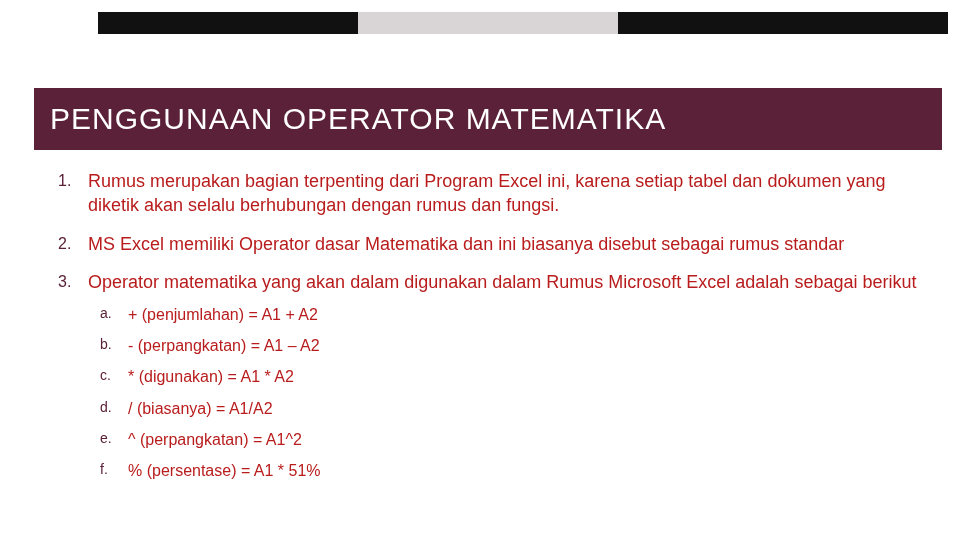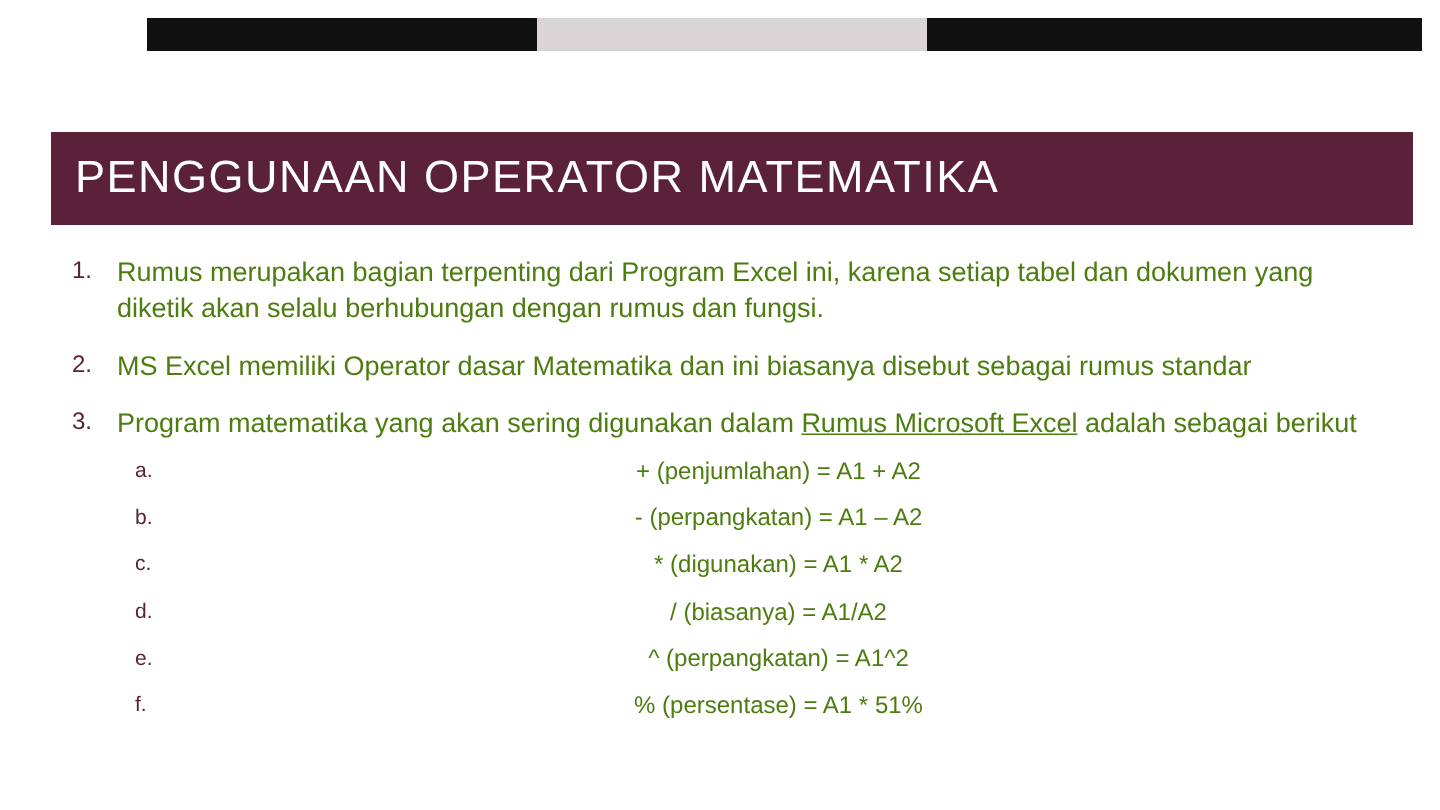--- a/index.html
+++ b/index.html
@@ -19,22 +19,22 @@
     padding-left: 16px;
   }
   .titlebar h1 {
     color: #fff;
     font-weight: 400;
     font-size: 30px;
     letter-spacing: 1px;
   }
   .body {
     position: absolute;
-    top: 170px; left: 44px; right: 40px;
-    color: #4d7c0f;
+    top: 170px; left: 54px; right: 40px;
+    color: #b91c1c;
   }
   ol.main {
     list-style: none;
     counter-reset: main;
   }
   ol.main > li {
     counter-increment: main;
     position: relative;
     padding-left: 34px;
     margin-bottom: 15px;
@@ -54,51 +54,50 @@
     margin-top: 10px;
     margin-left: 12px;
   }
   ol.sub > li {
     counter-increment: sub;
     position: relative;
     padding-left: 28px;
     margin-bottom: 12px;
     font-size: 16px;
     line-height: 1.2;
-    text-align: center;
   }
   ol.sub > li::before {
     content: counter(sub, lower-alpha) ".";
     position: absolute;
     left: 0; top: 0;
     color: #5a2138;
     font-size: 14px;
   }
-  .underline { text-decoration: underline; }
+  .underline { }
 </style>
 </head>
 <body>
 <div class="slide">
 
   <div class="topstrip">
     <div class="top-seg-dark" style="left:98px; width:260px;"></div>
     <div class="top-seg-light" style="left:358px; width:260px;"></div>
     <div class="top-seg-dark" style="left:618px; width:330px;"></div>
   </div>
 
   <div class="titlebar">
     <h1>PENGGUNAAN OPERATOR MATEMATIKA</h1>
   </div>
 
   <div class="body">
     <ol class="main">
       <li>Rumus merupakan bagian terpenting dari Program Excel ini, karena setiap tabel dan dokumen yang diketik akan selalu berhubungan dengan rumus dan fungsi.</li>
       <li>MS Excel memiliki Operator dasar Matematika dan ini biasanya disebut sebagai rumus standar</li>
       <li>
-        <span>Program matematika yang akan sering digunakan dalam </span>
+        <span>Operator matematika yang akan dalam digunakan dalam </span>
         <span class="underline">Rumus Microsoft Excel</span>
         <span> adalah sebagai berikut</span>
         <ol class="sub">
           <li>+ (penjumlahan) = A1 + A2</li>
           <li>- (perpangkatan) = A1 – A2</li>
           <li>* (digunakan) = A1 * A2</li>
           <li>/ (biasanya) = A1/A2</li>
           <li>^ (perpangkatan) = A1^2</li>
           <li>% (persentase) = A1 * 51%</li>
         </ol>

